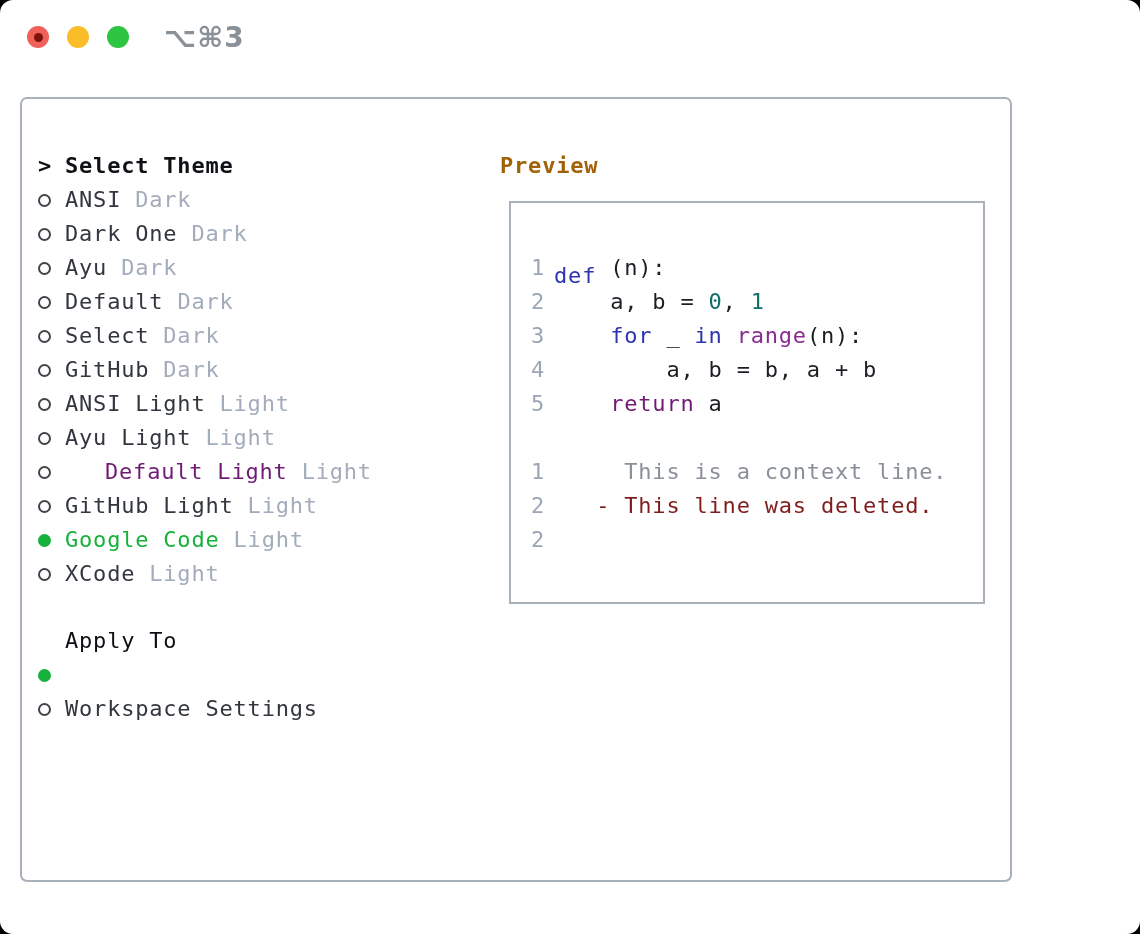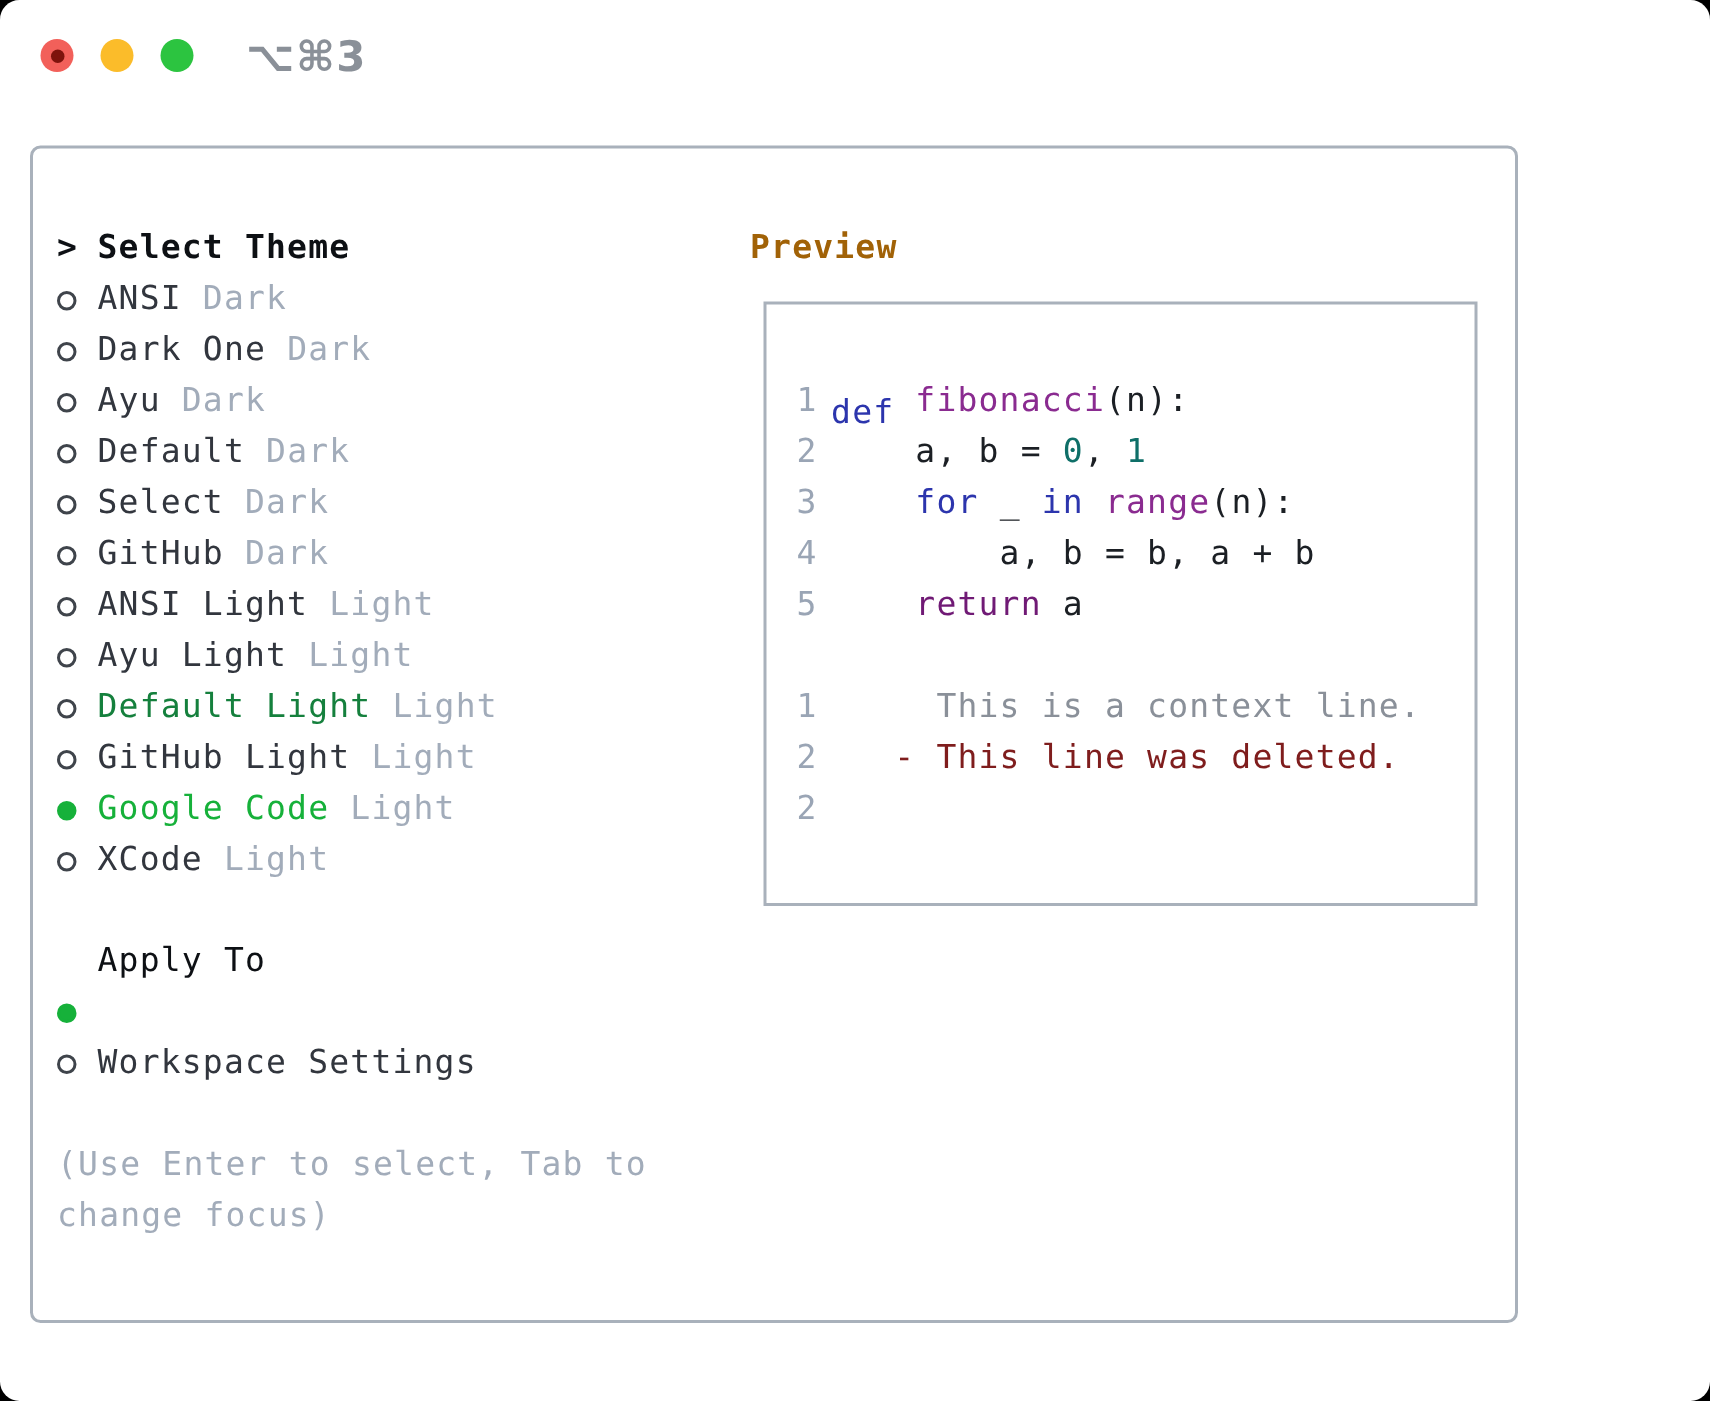--- a/index.html
+++ b/index.html
@@ -80,45 +80,41 @@
       <span class="hdr">Select Theme</span>
     </div>
   <div class="row"><span class="bullet-col"><span class="circle"></span></span><span style="color: rgb(50, 54, 62);">ANSI</span><span> </span><span style="color: rgb(162, 172, 186);">Dark</span></div>
       <div class="row"><span class="bullet-col"><span class="circle"></span></span><span style="color: rgb(50, 54, 62);">Dark One</span><span> </span><span style="color: rgb(162, 172, 186);">Dark</span></div>
       <div class="row"><span class="bullet-col"><span class="circle"></span></span><span style="color: rgb(50, 54, 62);">Ayu</span><span> </span><span style="color: rgb(162, 172, 186);">Dark</span></div>
       <div class="row"><span class="bullet-col"><span class="circle"></span></span><span style="color: rgb(50, 54, 62);">Default</span><span> </span><span style="color: rgb(162, 172, 186);">Dark</span></div>
       <div class="row"><span class="bullet-col"><span class="circle"></span></span><span style="color: rgb(50, 54, 62);">Select</span><span> </span><span style="color: rgb(162, 172, 186);">Dark</span></div>
       <div class="row"><span class="bullet-col"><span class="circle"></span></span><span style="color: rgb(50, 54, 62);">GitHub</span><span> </span><span style="color: rgb(162, 172, 186);">Dark</span></div>
       <div class="row"><span class="bullet-col"><span class="circle"></span></span><span style="color: rgb(50, 54, 62);">ANSI Light</span><span> </span><span style="color: rgb(162, 172, 186);">Light</span></div>
       <div class="row"><span class="bullet-col"><span class="circle"></span></span><span style="color: rgb(50, 54, 62);">Ayu Light</span><span> </span><span style="color: rgb(162, 172, 186);">Light</span></div>
-      <div class="row"><span class="bullet-col"><span class="circle"></span></span><span style="color: #15803d;">Default Light</span><span> </span><span style="color: rgb(162, 172, 186);">Light</span></div>
+      <div class="row"><span class="bullet-col"><span class="circle"></span></span><span style="color: #701a75; margin-left: 40px;">Default Light</span><span> </span><span style="color: rgb(162, 172, 186);">Light</span></div>
       <div class="row"><span class="bullet-col"><span class="circle"></span></span><span style="color: rgb(50, 54, 62);">GitHub Light</span><span> </span><span style="color: rgb(162, 172, 186);">Light</span></div>
       <div class="row"><span class="bullet-col"><span class="circle on"></span></span><span style="color: rgb(22, 177, 58);">Google Code</span><span> </span><span style="color: rgb(162, 172, 186);">Light</span></div>
       <div class="row"><span class="bullet-col"><span class="circle"></span></span><span style="color: rgb(50, 54, 62);">XCode</span><span> </span><span style="color: rgb(162, 172, 186);">Light</span></div>
     </div>
 
   <div class="apply-block mono" id="apply-block">
     <div class="row">
       <span class="bullet-col"></span>
       <span style="color:#0d1014;">Apply To</span>
     </div>
   <div class="row"><span class="bullet-col"><span class="circle on"></span></span></div>
       <div class="row"><span class="bullet-col"><span class="circle"></span></span><span style="color: rgb(50, 54, 62);">Workspace Settings</span></div>
     </div>
 
-  <div class="help mono">
-    <div>(Use Enter to select, Tab to</div>
-    <div>change focus)</div>
-  </div>
 
   <div class="preview-title mono">Preview</div>
 
   <div class="preview-box">
     <div class="code-lines mono" id="code-lines">
-        <div class="code-line"><span class="ln" style="color: rgb(154, 165, 181);">1</span><span style="color: rgb(44, 53, 173); margin-top: 16px;">def</span><span style="color: rgb(27, 31, 36);"> </span><span style="color: rgb(138, 43, 144);">fibonacci</span><span style="color: rgb(27, 31, 36);">(n):</span></div>
+        <div class="code-line"><span class="ln" style="color: rgb(154, 165, 181);">1</span><span style="color: rgb(44, 53, 173); margin-top: 16px;">def</span><span style="color: rgb(27, 31, 36);"> </span><span style="color: rgb(27, 31, 36);">(n):</span></div>
         <div class="code-line"><span class="ln" style="color: rgb(154, 165, 181);">2</span><span style="color: rgb(27, 31, 36);">    a, b = </span><span style="color: rgb(15, 111, 104);">0</span><span style="color: rgb(27, 31, 36);">, </span><span style="color: rgb(15, 111, 104);">1</span></div>
         <div class="code-line"><span class="ln" style="color: rgb(154, 165, 181);">3</span><span style="color: rgb(27, 31, 36);">    </span><span style="color: rgb(44, 53, 173);">for</span><span style="color: rgb(27, 31, 36);"> _ </span><span style="color: rgb(44, 53, 173);">in</span><span style="color: rgb(27, 31, 36);"> </span><span style="color: rgb(138, 43, 144);">range</span><span style="color: rgb(27, 31, 36);">(n):</span></div>
         <div class="code-line"><span class="ln" style="color: rgb(154, 165, 181);">4</span><span style="color: rgb(27, 31, 36);">        a, b = b, a + b</span></div>
         <div class="code-line"><span class="ln" style="color: rgb(154, 165, 181);">5</span><span style="color: rgb(27, 31, 36);">    </span><span style="color: #701a75;">return</span><span style="color: rgb(27, 31, 36);"> a</span></div>
         <div class="code-line"><span class="ln" style="color: rgb(154, 165, 181);"></span></div>
         <div class="code-line"><span class="ln" style="color: rgb(154, 165, 181);">1</span><span style="color: rgb(138, 144, 153);">     This is a context line.</span></div>
         <div class="code-line"><span class="ln" style="color: rgb(154, 165, 181);">2</span><span style="color: #7f1d1d;">   - This line was deleted.</span></div>
         <div class="code-line"><span class="ln" style="color: rgb(154, 165, 181);">2</span></div>
       </div>
   </div>

